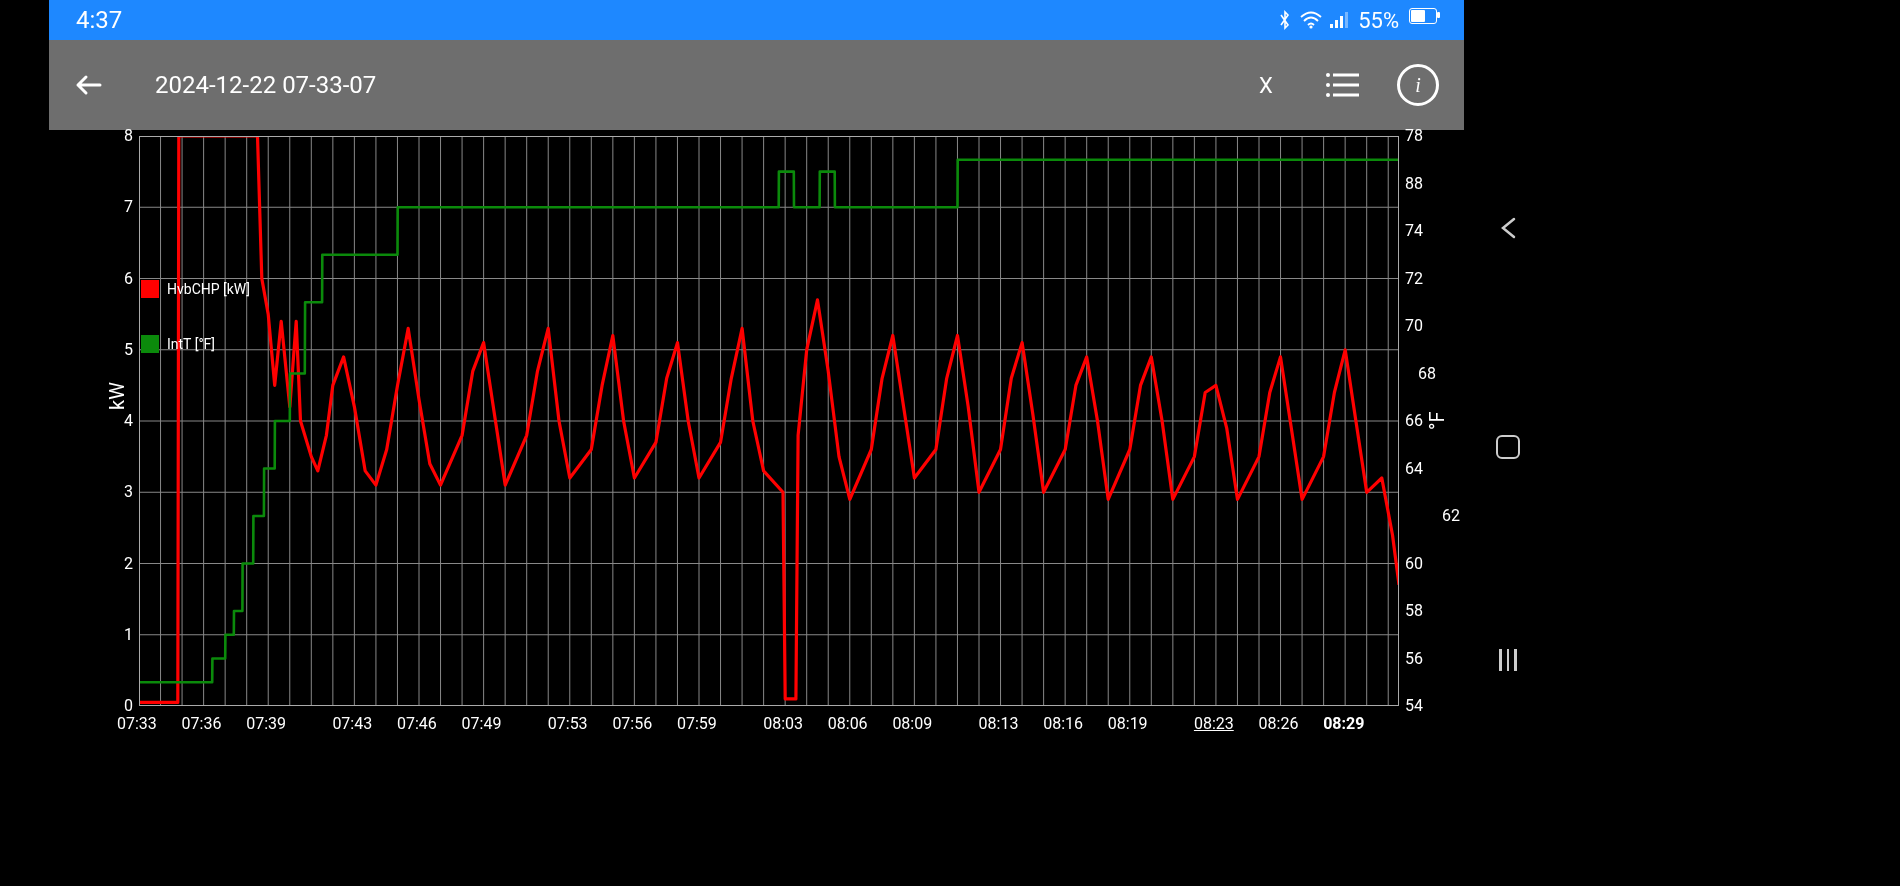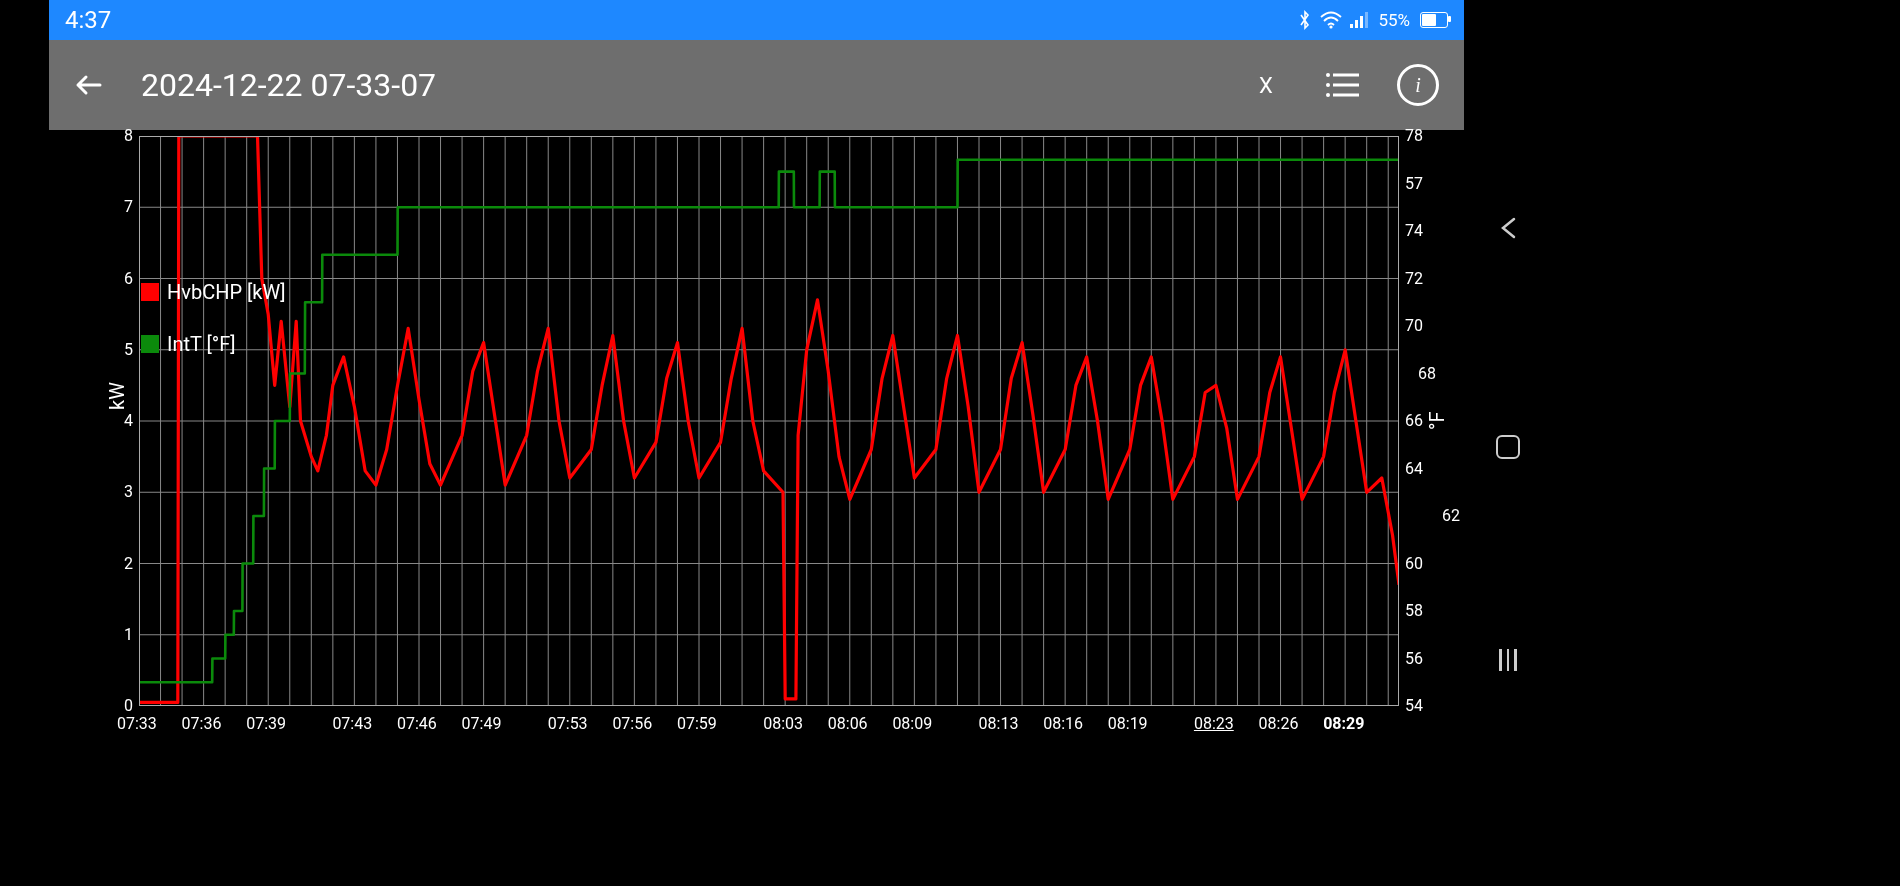--- a/index.html
+++ b/index.html
@@ -1,41 +1,41 @@
 <!DOCTYPE html>
 <html><head>
 <meta charset="utf-8">
 <style>
   html,body{margin:0;padding:0;width:1900px;height:886px;background:#000;font-family:-apple-system,BlinkMacSystemFont,"Segoe UI",Roboto,sans-serif;color:#fff;overflow:hidden}
   
   .frame{position:absolute;left:0;top:0;width:1900px;height:886px;background:#000}
   
   .screen{position:absolute;left:49px;top:0;width:1415px;height:764px}
   
-  .statusbar{position:absolute;left:0;top:0;width:100%;height:40px;background:#1e88ff;display:flex;align-items:center;justify-content:space-between;padding:0 16px;box-sizing:border-box;font-size:24px}
-  .status-right{display:flex;align-items:center;gap:8px;font-size:17px}
+  .statusbar{position:absolute;left:0;top:0;width:100%;height:40px;background:#1e88ff;display:flex;align-items:center;justify-content:space-between;padding:0 27px;box-sizing:border-box;font-size:24px}
+  .status-right{display:flex;gap:8px;font-size:22px}
   .status-right .ico{display:inline-flex;align-items:center}
   .battery{width:26px;height:14px;border:1.5px solid #fff;border-radius:3px;position:relative;display:inline-block;margin-left:2px}
   .battery:after{content:"";position:absolute;right:-4px;top:3px;width:3px;height:6px;background:#fff;border-radius:1px}
   .battery .fill{position:absolute;left:1px;top:1px;bottom:1px;width:55%;background:#fff;border-radius:1px}
   
   .appbar{position:absolute;left:0;top:40px;width:100%;height:90px;background:#6e6e6e;display:flex;align-items:center;padding:0 16px;box-sizing:border-box}
   .appbar .back{width:48px;height:48px;display:flex;align-items:center;justify-content:center;cursor:pointer}
-  .appbar .title{font-size:32px;margin-left:28px;flex:1}
+  .appbar .title{font-size:24px;margin-left:42px;flex:1}
   .appbar .actions{display:flex;align-items:center;gap:32px;margin-right:8px}
   .appbar .act{cursor:pointer;display:flex;align-items:center;justify-content:center;width:44px;height:44px;font-size:22px}
   .info-circle{width:36px;height:36px;border:3px solid #fff;border-radius:50%;display:flex;align-items:center;justify-content:center;font-size:20px;font-family:serif;font-style:italic}
   
   .chart-zone{position:absolute;left:0;top:130px;width:1415px;height:634px;background:#000}
   .plot{position:absolute;left:90px;top:6px;width:1260px;height:570px}
   .plot-border{position:absolute;inset:0;border:1px solid #aaa}
   .grid line{stroke:#888;stroke-width:1}
   .yl-label{position:absolute;left:56px;top:280px;transform:rotate(-90deg);transform-origin:left top;font-size:20px;color:#fff}
   .yr-label{position:absolute;left:1376px;top:300px;transform:rotate(-90deg);transform-origin:left top;font-size:20px;color:#fff}
-  .legend{position:absolute;left:92px;top:150px;display:flex;flex-direction:column;gap:28px;font-size:20px}
+  .legend{position:absolute;left:92px;top:150px;display:flex;flex-direction:column;gap:37px;font-size:14px}
   .legend .row{display:flex;align-items:center;gap:8px}
   .swatch{width:18px;height:18px}
   .axis-tick{position:absolute;font-size:16px;color:#fff}
   
   .navbar{position:absolute;left:1478px;top:0;width:60px;height:886px;display:flex;flex-direction:column;align-items:center;justify-content:space-around;padding:120px 0;box-sizing:border-box}
   .nav-btn{color:#ccc;cursor:pointer}
   .nav-square{width:20px;height:20px;border:2.5px solid #ccc;border-radius:6px}
   .nav-bars{display:flex;flex-direction:row;gap:5px}
   .nav-bars span{width:2.5px;height:22px;background:#ccc}
 </style>
@@ -207,21 +207,21 @@
           <div class="axis-tick" style="left: 1356px; top: 518.5px; text-align: center;">56</div>
           <div class="axis-tick" style="left: 1356px; top: 471px;">58</div>
           <div class="axis-tick" style="left: 1356px; top: 423.5px;">60</div>
           <div class="axis-tick" style="left: 1356px; top: 376px; margin-left: 37px;">62</div>
           <div class="axis-tick" style="left: 1356px; top: 328.5px;">64</div>
           <div class="axis-tick" style="left: 1356px; top: 281px;">66</div>
           <div class="axis-tick" style="left: 1356px; top: 233.5px; margin-left: 13px;">68</div>
           <div class="axis-tick" style="left: 1356px; top: 186px;">70</div>
           <div class="axis-tick" style="left: 1356px; top: 138.5px;">72</div>
           <div class="axis-tick" style="left: 1356px; top: 91px;">74</div>
-          <div class="axis-tick" style="left: 1356px; top: 43.5px;">57</div>
+          <div class="axis-tick" style="left: 1356px; top: 43.5px;">88</div>
           <div class="axis-tick" style="left: 1356px; top: -4px;">78</div>
           <div class="axis-tick" style="left: 68px; top: 584px;">07:33</div>
           <div class="axis-tick" style="left: 132.615px; top: 584px;">07:36</div>
           <div class="axis-tick" style="left: 197.231px; top: 584px;">07:39</div>
           <div class="axis-tick" style="left: 283.385px; top: 584px;">07:43</div>
           <div class="axis-tick" style="left: 348px; top: 584px;">07:46</div>
           <div class="axis-tick" style="left: 412.615px; top: 584px;">07:49</div>
           <div class="axis-tick" style="left: 498.769px; top: 584px;">07:53</div>
           <div class="axis-tick" style="left: 563.385px; top: 584px;">07:56</div>
           <div class="axis-tick" style="left: 628px; top: 584px;">07:59</div>

